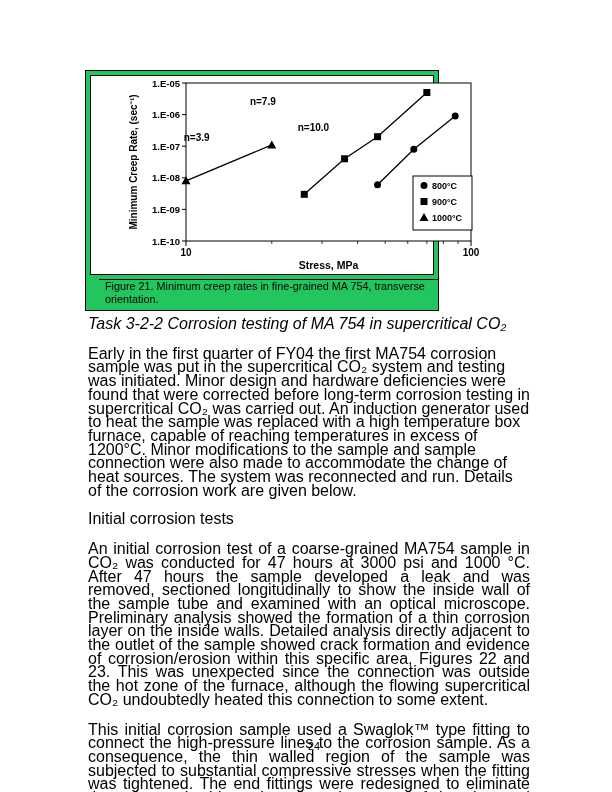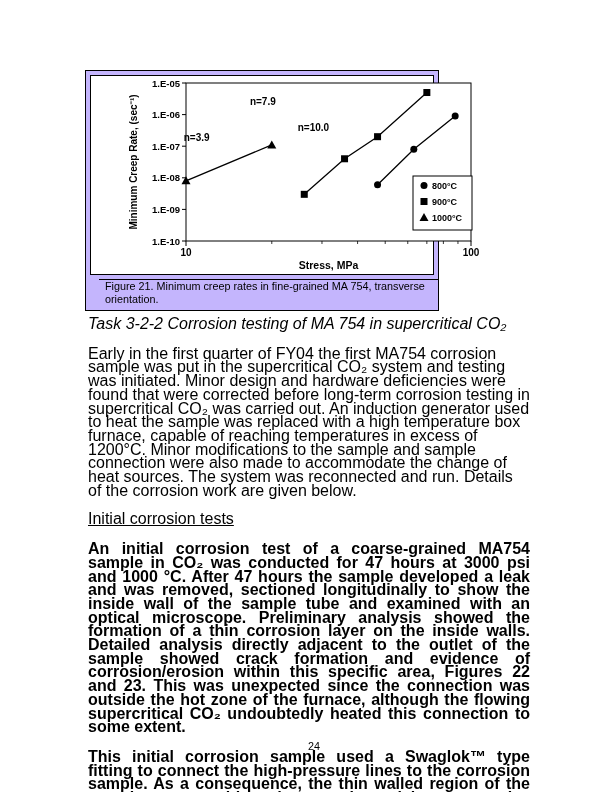--- a/index.html
+++ b/index.html
@@ -8,21 +8,21 @@
     width:612px;height:792px;
     background:#fff;
     font-family:"Liberation Sans", sans-serif;
     color:#000;
     margin:0 auto;
     overflow:hidden;
   }
   .figure-frame{
     position:absolute;left:85px;top:70px;width:354px;
     border:1px solid #000;
-    background:#c4b5fd;
+    background:#22c55e;
     box-sizing:border-box;
   }
   .chart-box{
     margin:4px;
     border:1px solid #000;
     background:#fff;
   }
   .chart-box svg{display:block;}
   svg text{font-family:"Liberation Sans", sans-serif;fill:#000;}
   .figure-caption{
@@ -34,23 +34,22 @@
   }
   .content{
     position:absolute;left:88px;top:317px;width:442px;
     font-size:16px;line-height:13.7px;
   }
   .task-heading{
     font-style:italic;
     margin:0 0 15px 0;
   }
   .para{margin:16px 0 15px 0;}
-  .para.justified{text-align:justify;font-weight:bold;}
+  .para.justified{text-align:justify;}
   .section-heading{
-    text-decoration:underline;
     margin:0 0 16px 0;
   }
   .page-number{
     position:absolute;left:8px;top:740px;width:612px;
     text-align:center;font-size:10.8px;
   }
 </style>
 </head>
 <body>
 

